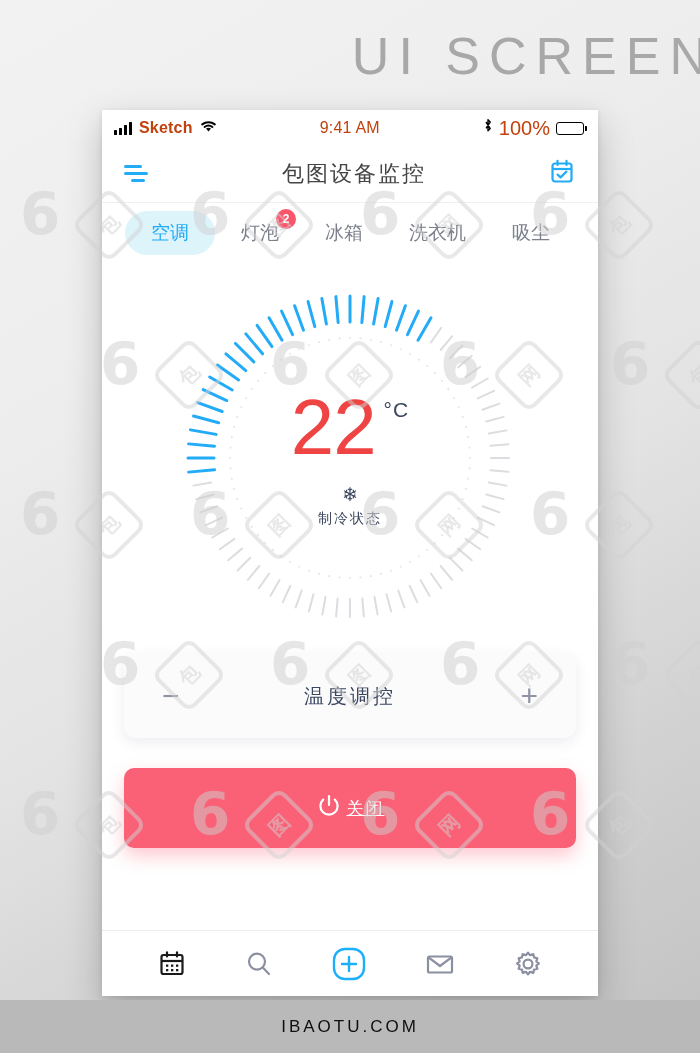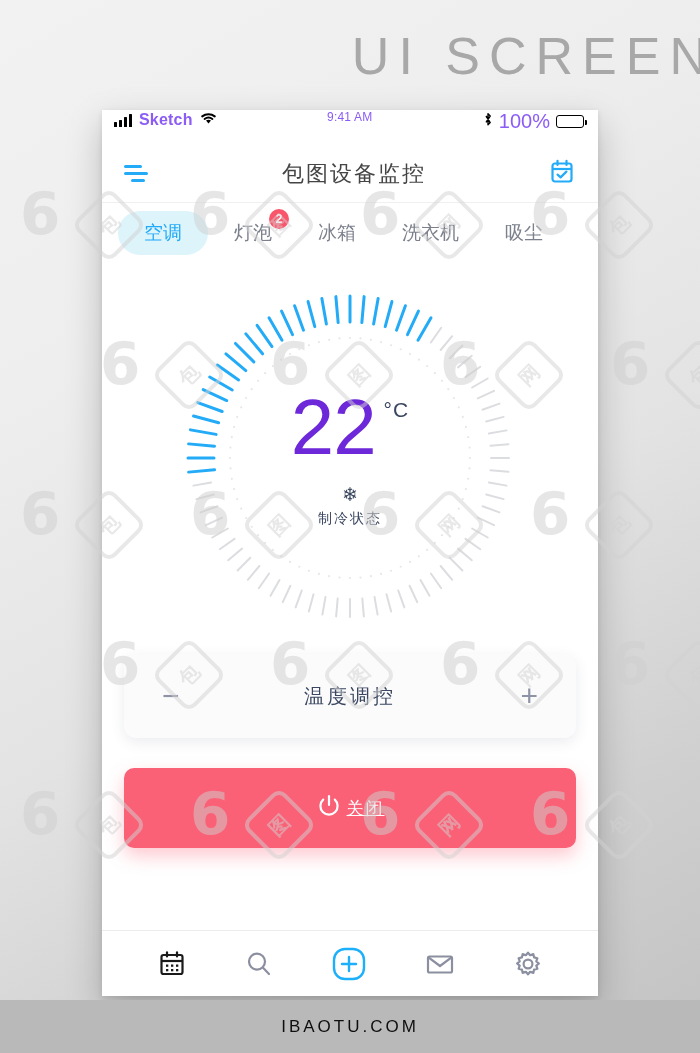--- a/index.html
+++ b/index.html
@@ -32,25 +32,25 @@
   .phone {
     position:absolute; left:102px; top:110px;
     width:496px; height:886px;
     background:#ffffff;
     box-shadow:0 14px 34px rgba(0,0,0,.22), 0 2px 6px rgba(0,0,0,.10);
     overflow:hidden;
   }
 
   
   .statusbar {
-    height:36px; display:flex; align-items:flex-start;
-    padding:0 14px 0 12px; font-size:17px; font-weight:700; color:#8b5cf6;
+    height:36px; display:flex; align-items:center;
+    padding:0 14px 0 12px; font-size:17px; font-weight:700; color:#c2410c;
   }
   .sb-left { display:flex; align-items:center; gap:7px; flex:0 0 auto; }
-  .sb-center { flex:1; text-align:center; font-weight:500; font-size:12px; letter-spacing:.2px; }
+  .sb-center { flex:1; text-align:center; font-weight:500; font-size:16px; letter-spacing:.2px; }
   .sb-right { display:flex; align-items:center; gap:6px; flex:0 0 auto; }
   .signal { display:flex; align-items:flex-end; gap:2px; height:13px; }
   .signal i { display:block; width:3px; background:#000; border-radius:.5px; }
   .signal i:nth-child(1){height:5px;} .signal i:nth-child(2){height:7px;}
   .signal i:nth-child(3){height:10px;} .signal i:nth-child(4){height:13px;}
   .carrier { font-size:16px; font-weight:600; letter-spacing:.2px; }
   .battery {
     width:28px; height:13px; border:1.6px solid #000; border-radius:3px;
     position:relative; padding:1.5px;
   }
@@ -73,21 +73,21 @@
   .menu-icon { width:26px; height:18px; display:flex; flex-direction:column; gap:4px; position:relative; z-index:2; cursor:pointer;}
   .menu-icon span { display:block; height:3px; background:#23ABF8; border-radius:2px; }
   .menu-icon span:nth-child(1){ width:18px; }
   .menu-icon span:nth-child(2){ width:24px; }
   .menu-icon span:nth-child(3){ width:14px; margin-left:7px; }
   .cal-head { position:relative; z-index:2; cursor:pointer; }
 
   
   .tabstrip {
     height:60px; border-top:1px solid #f0f0f0;
-    display:flex; align-items:center; padding-left:16px; gap:6px;
+    display:flex; align-items:center; padding-left:23px; gap:6px;
     background:#fff; overflow:hidden; white-space:nowrap;
   }
   .tab {
     position:relative; font-size:19px; color:#7c808c;
     padding:9px 20px; border-radius:22px; flex:0 0 auto; cursor:pointer;
   }
   .tab.active { background:#DDF4FB; color:#23ABF8; padding:9px 26px; }
   .badge {
     position:absolute; top:-2px; right:3px;
     min-width:20px; height:20px; border-radius:10px; background:#F9566C;
@@ -100,21 +100,21 @@
     position:relative; height:392px; display:flex;
     align-items:center; justify-content:center;
   }
   .dial { position:relative; width:340px; height:340px; }
   .dial svg { position:absolute; inset:0; }
   .dial-center {
     position:absolute; inset:0; display:flex; flex-direction:column;
     align-items:center; justify-content:center; padding-top:4px;
   }
   .temp-row { display:flex; align-items:flex-start; }
-  .temp-val { font-size:78px; font-weight:400; color:#6d28d9; line-height:.92; letter-spacing:-1px; }
+  .temp-val { font-size:78px; font-weight:400; color:#ef4444; line-height:.92; letter-spacing:-1px; }
   .temp-unit { font-size:21px; color:#3B4760; margin-left:8px; margin-top:6px; letter-spacing:1px; }
   .snow { margin-top:22px; color:#3B4760; font-size:19px; line-height:1; }
   .mode-label { margin-top:6px; font-size:14px; color:#3B4760; letter-spacing:2px; }
 
   
   .ctrl-card {
     margin:0 22px; height:84px; background:#fbfbfc; border-radius:12px;
     box-shadow:0 4px 14px rgba(60,70,100,.10);
     display:flex; align-items:center; justify-content:space-between;
     padding:0 38px;

